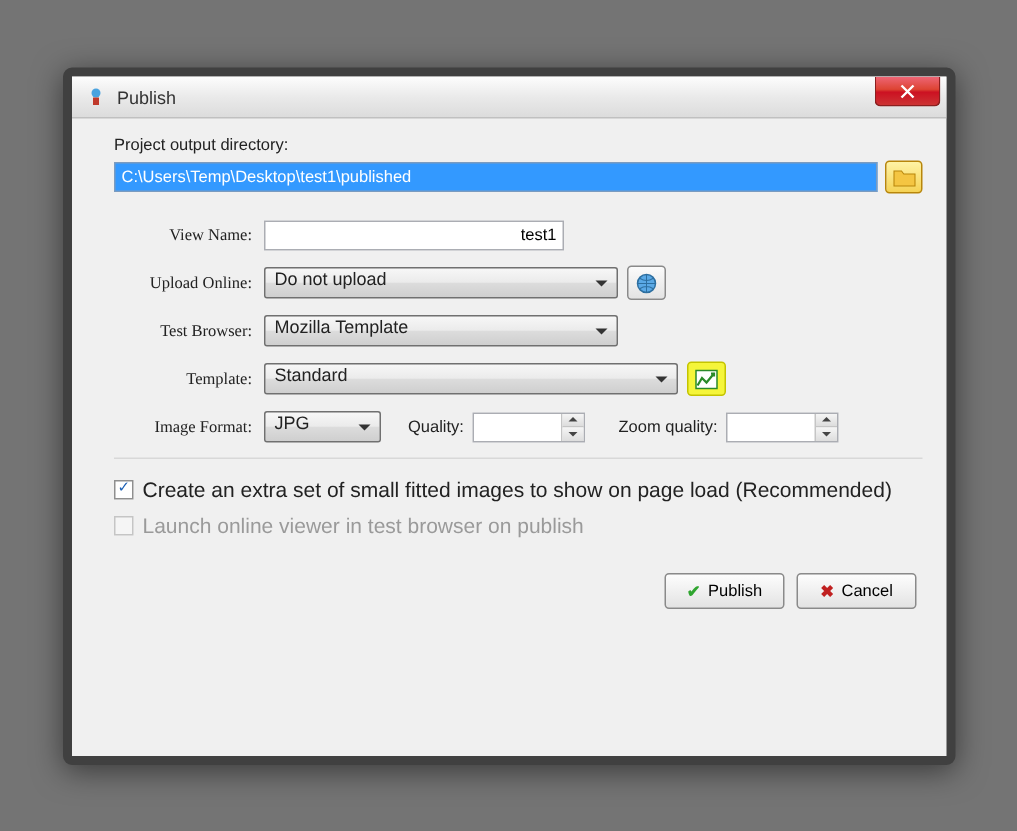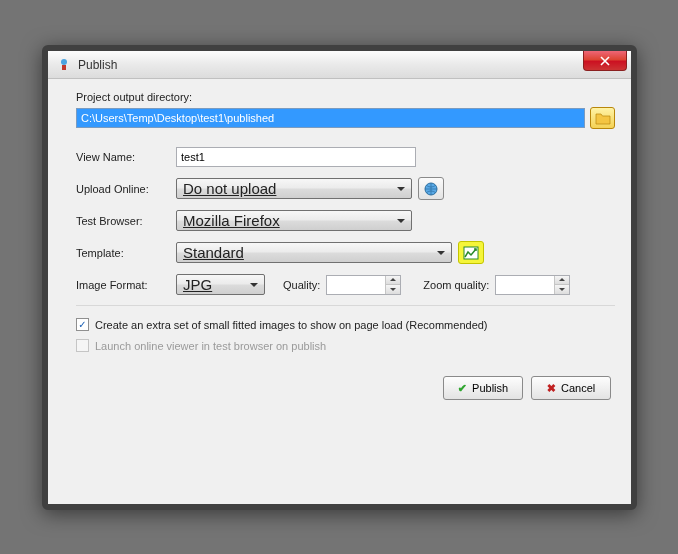--- a/index.html
+++ b/index.html
@@ -26,42 +26,41 @@
   width: 44px; height: 20px;
   background: linear-gradient(to bottom, #e67  0%, #d43 45%, #c12 55%, #c33 100%);
   border: 1px solid #8a1f1f; border-top:none;
   border-bottom-left-radius: 4px; border-bottom-right-radius: 4px;
   display: flex; align-items:center; justify-content:center;
   color: #fff; font-weight: bold;
 }
 .close-btn svg { width:12px; height:10px; }
 .content { padding: 12px 16px 8px 28px; font-size: 11px; color: #222; }
 .row { display:flex; align-items:center; margin-bottom: 10px; }
-.label { width: 100px; padding-right: 8px; font-size: 11px; color:#222; }
+.label { width: 100px; text-align: right; padding-right: 8px; font-size: 11px; color:#222;font-family:Liberation Serif, serif; }
 .label-left { font-size: 11px; color:#222; margin-bottom:4px; }
 .field-input {
   height: 20px; border: 1px solid #abadb3; background:#fff;
   font-size: 11px; padding: 1px 4px; color:#000;
 }
 .path-input {
   width: 100%; height: 20px; border:1px solid #7a9bc0;
   background:#3399ff; color:#fff; font-size:11px; padding:2px 4px;
 }
 .path-row { display:flex; align-items:center; gap:5px; margin-bottom:18px;}
 .folder-btn {
   width:26px; height:22px; border:1px solid #b8860b;
   background: linear-gradient(to bottom,#fff3a5,#f5d255);
   border-radius:3px; display:flex; align-items:center; justify-content:center;
 }
 .combo {
   height: 21px; border:1px solid #707070;
   background: linear-gradient(to bottom,#f7f7f7 0%,#ebebeb 48%,#dcdcdc 52%,#cfcfcf 100%);
-  font-size:15px; padding:0 18px 0 6px; position:relative; display:flex; align-items:center;
+  font-size:12px; padding:0 18px 0 6px; position:relative; display:flex; 
   border-radius:2px;
-  text-decoration:underline;
 }
 .combo::after {
   content:""; position:absolute; right:6px; top:50%;
   border-left:4px solid transparent; border-right:4px solid transparent;
   border-top:4px solid #333; transform:translateY(-50%);
 }
 .spin {
   display:flex; height:20px; border:1px solid #abadb3; background:#fff; align-items:stretch;
 }
 .spin input { border:none; width:58px; font-size:11px; padding:0 4px; outline:none; text-align:left;margin-top:19px;}
@@ -70,21 +69,21 @@
 .spin .btns div:first-child { border-bottom:1px solid #c5c5c5;}
 .arr-up { width:0;height:0;border-left:3px solid transparent;border-right:3px solid transparent;border-bottom:3px solid #444;}
 .arr-down { width:0;height:0;border-left:3px solid transparent;border-right:3px solid transparent;border-top:3px solid #444;}
 .iconbtn {
   width:26px; height:23px; border:1px solid #8a8a8a; border-radius:3px;
   background:linear-gradient(to bottom,#fbfbfb,#e3e3e3);
   display:flex;align-items:center;justify-content:center; margin-left:6px;
 }
 .iconbtn.highlight { background:#f5f53a; border-color:#c4c400;}
 hr.sep { border:none; border-top:1px solid #d8d8d8; margin: 8px 0 12px 0;}
-.check-row { display:flex; align-items:center; gap:6px; margin-bottom:8px; font-size:11px;}
+.check-row { display:flex; align-items:center; gap:6px; margin-bottom:8px; font-size:14px;}
 .check-row.disabled { color:#9a9a9a;}
 .chk { width:13px;height:13px; border:1px solid #8f8f8f; background:#fff; display:inline-flex;align-items:center;justify-content:center;}
 .chk.checked::after{ content:"✓"; font-size:10px; color:#1a5fb4; line-height:1; }
 .chk.disabled { border-color:#c5c5c5; background:#f5f5f5;}
 .footer { display:flex; justify-content:flex-end; gap:8px; padding: 8px 20px 14px 0;}
 .btn {
   min-width:80px; height:24px; border:1px solid #8a8a8a; border-radius:3px;
   background:linear-gradient(to bottom,#fdfdfd,#e3e3e3);
   font-size:11px; display:flex; align-items:center; justify-content:center; gap:5px; padding:0 10px;
 }
@@ -117,60 +116,60 @@
       <input class="path-input" value="C:\Users\Temp\Desktop\test1\published" style="">
       <div class="folder-btn">
         <svg width="16" height="14" viewBox="0 0 16 14">
           <path d="M1 3 h5 l1.5 2 H15 v8 H1 z" fill="#f4c542" stroke="#b8860b" stroke-width="0.7"></path>
         </svg>
       </div>
     </div>
 
     <div class="row">
       <div class="label">View Name:</div>
-      <input class="field-input" style="width: 240px;" value="test1">
+      <input class="field-input" style="width: 200px; text-align: right;" value="test1">
     </div>
 
     <div class="row">
       <div class="label">Upload Online:</div>
       <div class="combo" style="width:236px">
         <span>Do not upload</span>
       </div>
       <div class="iconbtn">
         <svg width="16" height="16" viewBox="0 0 16 16">
           <circle cx="8" cy="8" r="6" fill="#5aa9e6" stroke="#2d6fa0"></circle>
           <path d="M2 8 h12 M8 2 v12 M3.5 4.5 a8 8 0 0 0 9 0 M3.5 11.5 a8 8 0 0 1 9 0" stroke="#2d6fa0" stroke-width="0.7" fill="none"></path>
         </svg>
       </div>
     </div>
 
     <div class="row">
       <div class="label">Test Browser:</div>
       <div class="combo" style="width:236px">
-        <span>Mozilla Firefox</span>
+        <span>Mozilla Template</span>
       </div>
     </div>
 
     <div class="row">
       <div class="label">Template:</div>
       <div class="combo" style="width:276px">
         <span>Standard</span>
       </div>
       <div class="iconbtn highlight">
         <svg width="16" height="14" viewBox="0 0 16 14">
           <rect x="1" y="1" width="14" height="12" fill="#fff" stroke="#2a8a2a"></rect>
           <polyline points="2,11 5,6 8,9 13,3" fill="none" stroke="#2a8a2a" stroke-width="1.5"></polyline>
           <polyline points="11,3 13,3 13,5" fill="none" stroke="#2a8a2a" stroke-width="1.5"></polyline>
         </svg>
       </div>
     </div>
 
     <div class="row">
       <div class="label">Image Format:</div>
-      <div class="combo" style="width:89px">
+      <div class="combo" style="width:78px">
         <span>JPG</span>
       </div>
       <div style="width:18px"></div>
       <div style="margin-right:6px">Quality:</div>
       <div class="spin">
         <input value="94" style="">
         <div class="btns">
             <div>
               <span class="arr-up"></span>
             </div>

